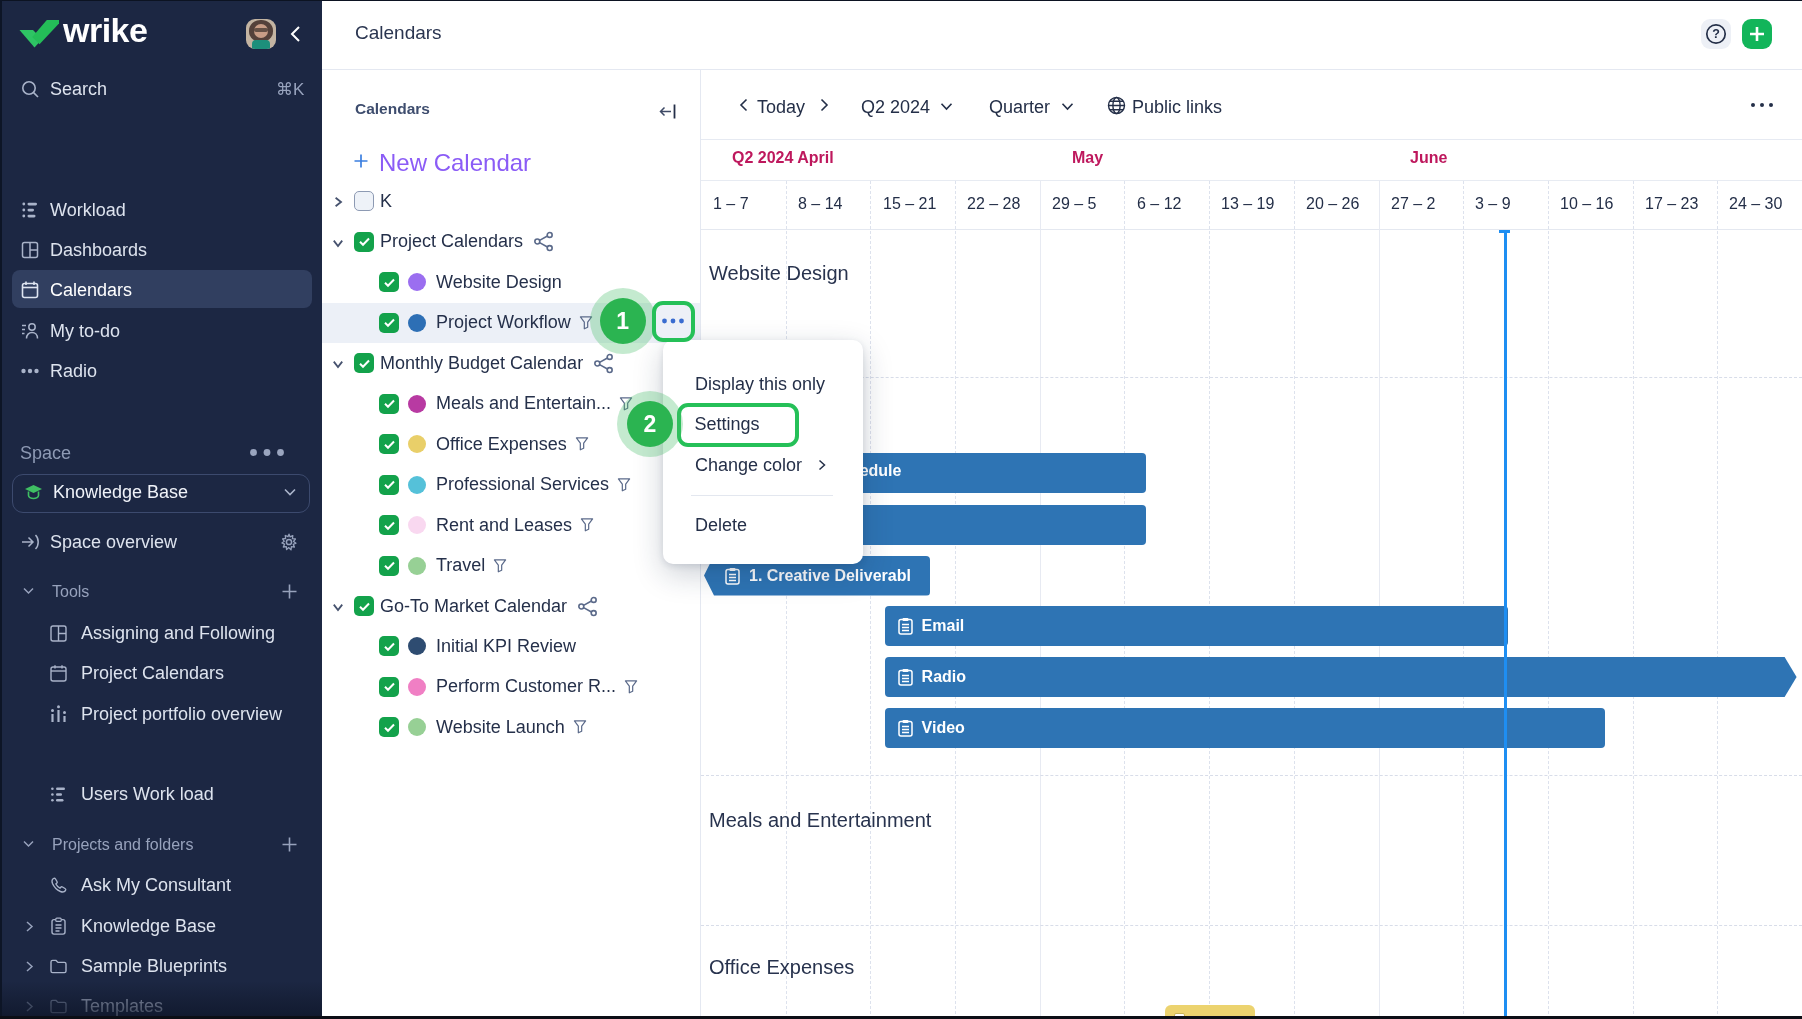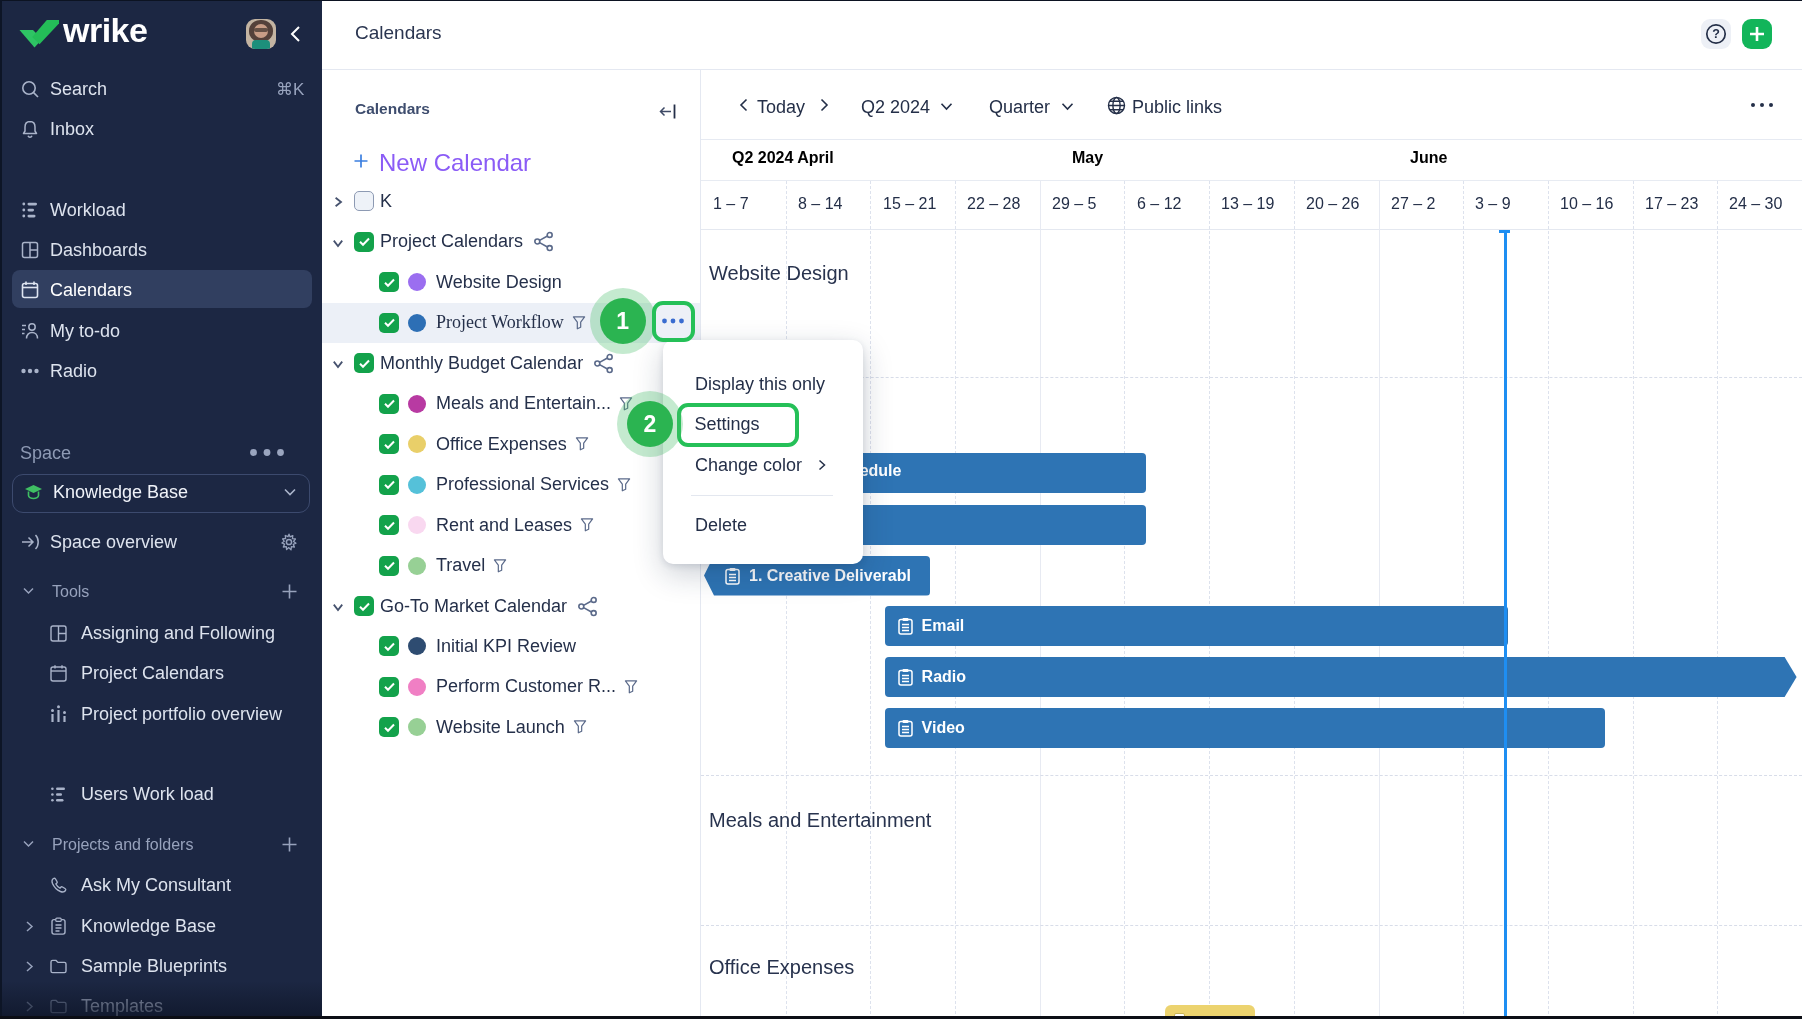--- a/index.html
+++ b/index.html
@@ -24,38 +24,38 @@
   .topbar { position:absolute; left:322px; top:0; width:1480px; height:70px; background:#fff; border-bottom:1px solid #e4e8f1; }
   .pagetitle { position:absolute; left:33px; top:22px; font-size:19px; color:#2a3550; }
   .helpbtn { position:absolute; left:1379px; top:19px; width:30px; height:30px; border-radius:9px; background:#edf0f6; }
   .plusbtn { position:absolute; left:1420px; top:19px; width:30px; height:30px; border-radius:9px; background:#12b55a; }
 
   
   .mid { position:absolute; left:322px; top:70px; width:379px; height:949px; background:#fff; border-right:1px solid #e4e8f1; }
   .mid .phead { position:absolute; left:33px; top:30px; font-size:15.5px; font-weight:bold; color:#3e4d6e; }
   .newcal { position:absolute; left:57px; top:79px; font-size:24px; color:#8b5cf6; }
   .trow { position:absolute; left:0; width:378px; height:40px; display:flex; align-items:center; }
-  .trow.hl { background:#ecf0f7;font-family:Liberation Serif, serif; }
+  .trow.hl { background:#ecf0f7; }
   .trow.lv0 { padding-left:32px; }
   .trow.lv1 { padding-left:57px; }
   .rchev { position:absolute; left:10px; top:15px; width:12px; height:12px; }
   .cb { position:relative; flex:none; width:20px; height:20px; border-radius:5px; background:#13a24b; }
   .cb svg { position:absolute; left:2.5px; top:2.5px; }
   .cb.un { background:#eef2f8; border:1.5px solid #8d9ab3; }
   .dot { flex:none; width:18px; height:18px; border-radius:50%; margin-left:9px; }
   .tlbl { font-size:18px; color:#25304a; white-space:nowrap; margin-left:10px; }
   .funnel { width:14px; height:16px; margin-left:8px; flex:none; }
   .share { width:21px; height:21px; margin-left:10px; flex:none; }
   .chev { position:absolute; width:11px; height:11px; }
 
   
   .cal { position:absolute; left:701px; top:70px; width:1101px; height:949px; background:#fff; }
   .toolbar { position:absolute; left:0; top:0; width:1101px; height:70px; border-bottom:1px solid #e6eaf2; font-size:18px; color:#242f48; }
   .monthrow { position:absolute; left:0; top:70px; width:1101px; height:40px; }
-  .mlabel { position:absolute; top:9px; font-size:16px; font-weight:bold; color:#000000; }
+  .mlabel { position:absolute; top:9px; font-size:16px; font-weight:bold; color:#be185d; }
   .weekrow { position:absolute; left:0; top:110px; width:1101px; height:50px; border-top:1px solid #e7ebf2; border-bottom:1px solid #e4e8f0; }
   .wlabel { position:absolute; top:14px; font-size:16px; color:#242f48; }
   .vdash { position:absolute; top:111px; bottom:0; width:0; border-left:1px dashed #dde2ed; }
   .vsolid { position:absolute; top:111px; bottom:0; width:1px; background:#e7eaf2; }
   .hdash { position:absolute; left:0; width:1101px; height:0; border-top:1px dashed #d8dde9; }
   .sect { position:absolute; left:8px; font-size:20px; color:#28334e; }
   .bar { position:absolute; height:40px; background:#2e74b4; border-radius:4px; color:#fff; font-size:16px; font-weight:bold; display:flex; align-items:center; }
   .bar .bic { margin-left:13px; margin-right:9px; }
   .today { position:absolute; width:2.5px; background:#1e8ef2; }
 
@@ -92,27 +92,20 @@
       </svg>
 
     <div class="sel-bg"></div>
     <div class="navitem" style="top:69px">
       <svg class="ic" viewBox="0 0 20 20">
           <circle cx="9" cy="9" r="6.2" stroke="#a9b3c9" stroke-width="1.6" fill="none"></circle>
           <path d="M13.6 13.6 L18 18" stroke="#a9b3c9" stroke-width="1.6"></path>
         </svg>
       <span class="lbl">Search</span>
       <span class="abs" style="left:276px;color:#97a2bc;font-size:17px">⌘K</span>
-    </div>
-    <div class="navitem" style="top:109px">
-      <svg class="ic" viewBox="0 0 20 20">
-          <path d="M10 2.5 C6.7 2.5 5 5 5 8 L5 12 L3.5 14.5 L16.5 14.5 L15 12 L15 8 C15 5 13.3 2.5 10 2.5 Z" stroke="#a9b3c9" stroke-width="1.5" fill="none" stroke-linejoin="round"></path>
-          <path d="M8 16.8 C8.4 17.8 9.1 18.3 10 18.3 C10.9 18.3 11.6 17.8 12 16.8" stroke="#a9b3c9" stroke-width="1.5" fill="none"></path>
-        </svg>
-      <span class="lbl">Inbox</span>
     </div>
     <div class="navitem" style="top:190px">
       <svg class="ic" viewBox="0 0 20 20">
           <circle cx="3.8" cy="4" r="1.4" fill="#a9b3c9"></circle>
           <circle cx="3.8" cy="10" r="1.4" fill="#a9b3c9"></circle>
           <circle cx="3.8" cy="16" r="1.4" fill="#a9b3c9"></circle>
           <rect x="7.5" y="2.8" width="9.5" height="2.6" rx="1.3" fill="#a9b3c9"></rect>
           <rect x="7.5" y="8.8" width="6.5" height="2.6" rx="1.3" fill="#a9b3c9"></rect>
           <rect x="7.5" y="14.8" width="8" height="2.6" rx="1.3" fill="#a9b3c9"></rect>
         </svg>

